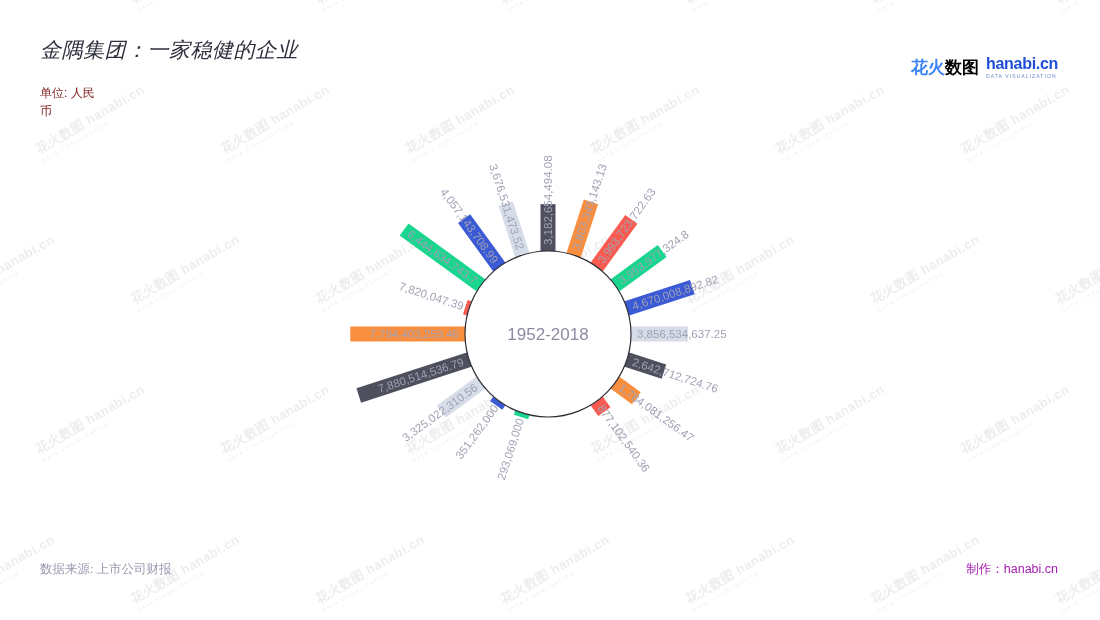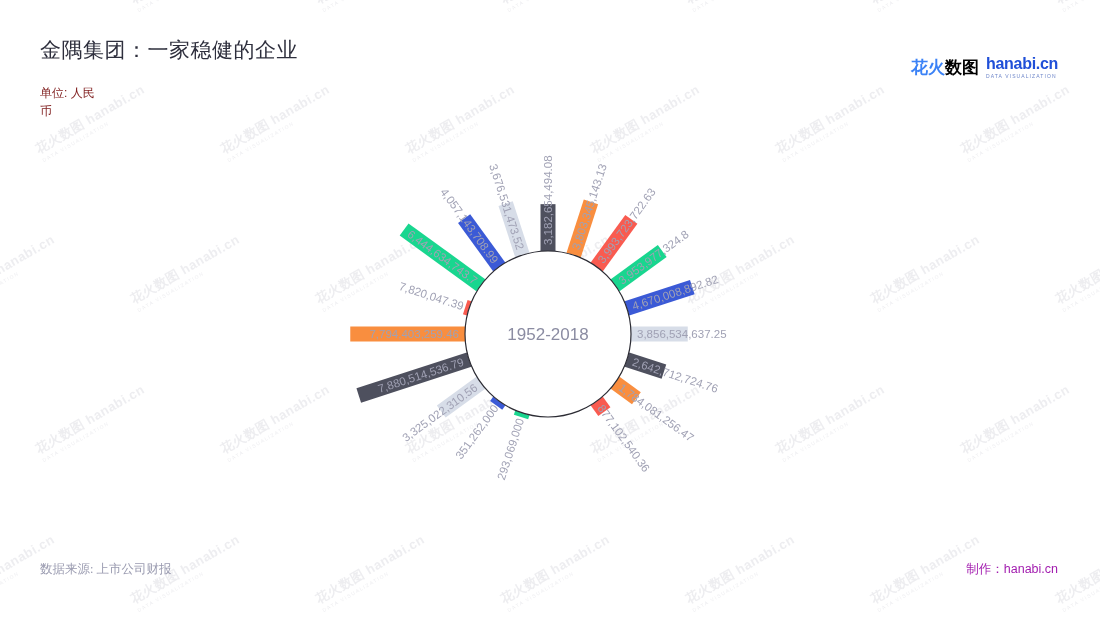--- a/index.html
+++ b/index.html
@@ -17,21 +17,21 @@
     position:absolute;transform:rotate(-30deg);
     transform-origin:center center;
     color:#ededf0;font-size:13px;font-weight:700;
     white-space:nowrap;letter-spacing:.5px;opacity:.95;
   }
   .wm .wm-sub{display:block;font-size:5px;letter-spacing:1.4px;font-weight:400;}
 
   
   .title{
     position:absolute;left:40px;top:36px;
-    font-size:21px;color:#2e2f3d;letter-spacing:.5px;z-index:5;
+    font-size:21px;color:#2e2f3d;letter-spacing:.5px;z-index:5;font-style:italic;
   }
   .subtitle{
     position:absolute;left:40px;top:84px;width:60px;
     font-size:12px;color:#7f1d1d;line-height:18px;z-index:5;
   }
 
   
   .logo{position:absolute;right:42px;top:56px;display:flex;align-items:center;gap:7px;z-index:5;}
   .logo-cn{font-size:17px;font-weight:700;color:#1f4fd8;letter-spacing:0;}
   .logo-cn .c1{color:#3b82f6;}

